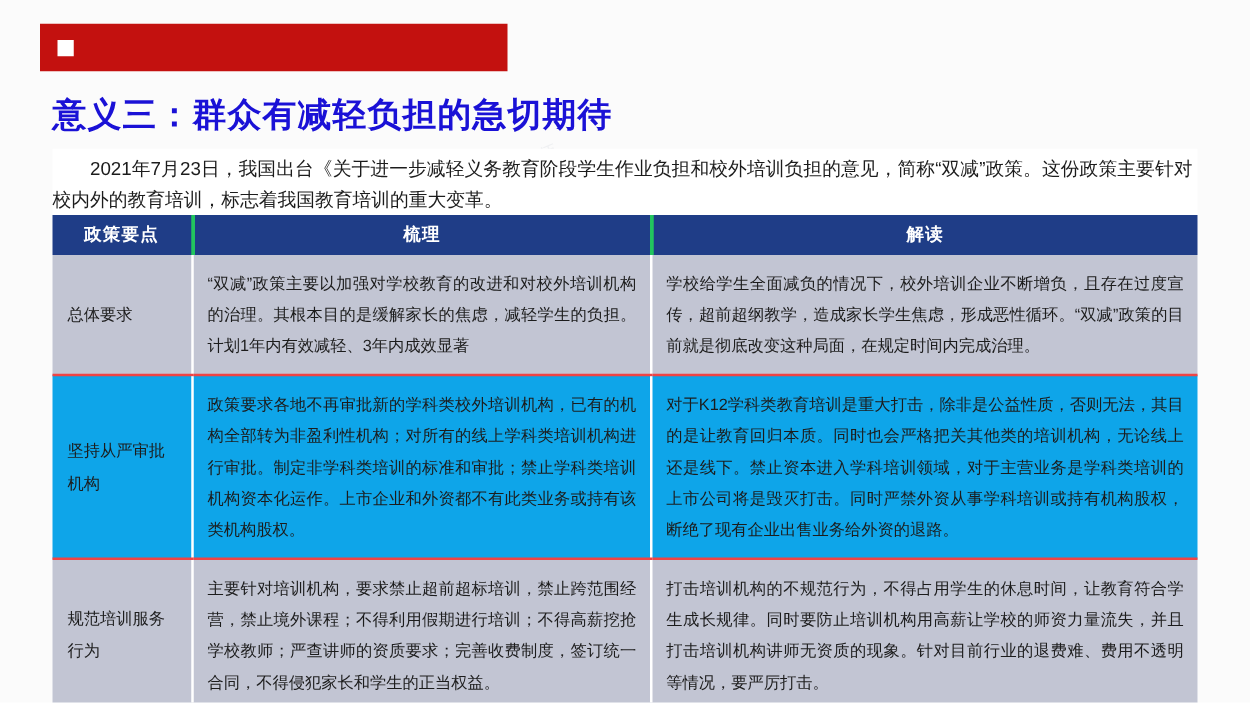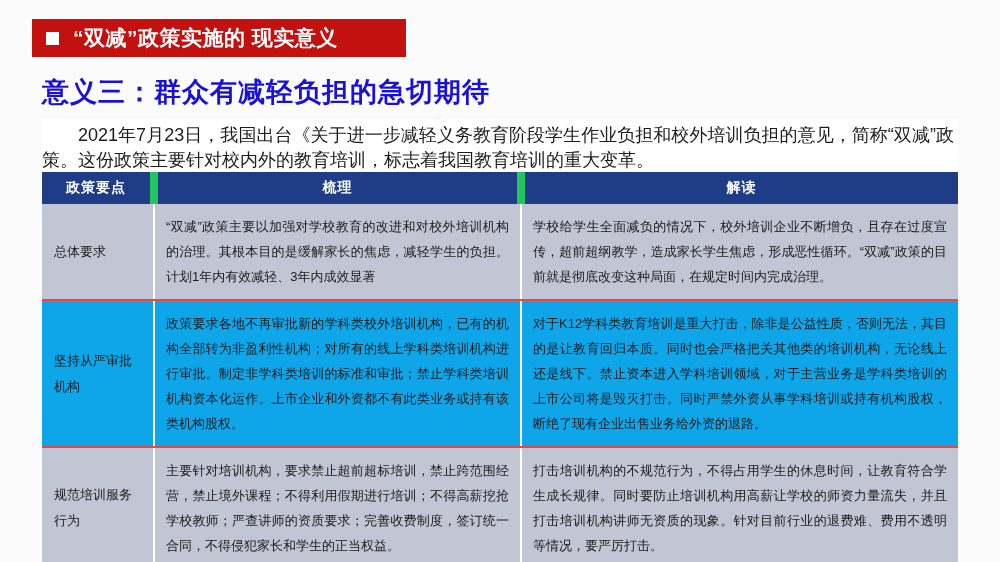--- a/index.html
+++ b/index.html
@@ -76,21 +76,21 @@
   }
 
   
   #intro {
     position: absolute;
     left: 42px;
     top: 119px;
     width: 916px;
     background: #ffffff;
     color: #1c1c1c;
-    font-size: 18px;
+    font-size: 15px;
     line-height: 25px;
     text-indent: 2em;
     text-align: justify;
     padding: 4px 4px 4px 0;
     z-index: 8;
   }
 
   
   #policy-table {
     position: absolute;
@@ -106,21 +106,21 @@
   #policy-table col.c2 { width: 367px; }
   #policy-table col.c3 { width: 437px; }
 
   #policy-table thead th {
     background: #1f3d87;
     color: #ffffff;
     font-size: 14px;
     font-weight: bold;
     height: 32px;
     letter-spacing: 1px;
-    border-right: 8px solid #22c55e;
+    border-right: 3px solid #22c55e;
     vertical-align: middle;
   }
   #policy-table thead th:last-child { border-right: none; }
   #policy-table thead th.hkey { text-align: center; }
 
   #policy-table tbody td {
     font-size: 13px;
     line-height: 25px;
     color: #1c1c1c;
     padding: 10px 11px 10px 11px;
@@ -156,21 +156,20 @@
   <div class="wm" style="left:620px; top:215px;">职业师</div>
   <div class="wm" style="left:830px; top:330px;">职业师</div>
   <div class="wm" style="left:170px; top:380px;">职业师</div>
   <div class="wm" style="left:470px; top:455px;">职业师</div>
   <div class="wm" style="left:760px; top:470px;">职业师</div>
   <div class="wm" style="left:90px; top:505px;">职业师</div>
 </div>
 
 <div id="banner">
   <span class="bullet"></span>
-  <span class="btitle">“双减”政策实施的 现实意义</span>
 </div>
 
 <div id="heading">意义三：群众有减轻负担的急切期待</div>
 
 <div id="intro">2021年7月23日，我国出台《关于进一步减轻义务教育阶段学生作业负担和校外培训负担的意见，简称“双减”政策。这份政策主要针对校内外的教育培训，标志着我国教育培训的重大变革。</div>
 
 <table id="policy-table">
   <colgroup>
     <col class="c1">
       <col class="c2">

